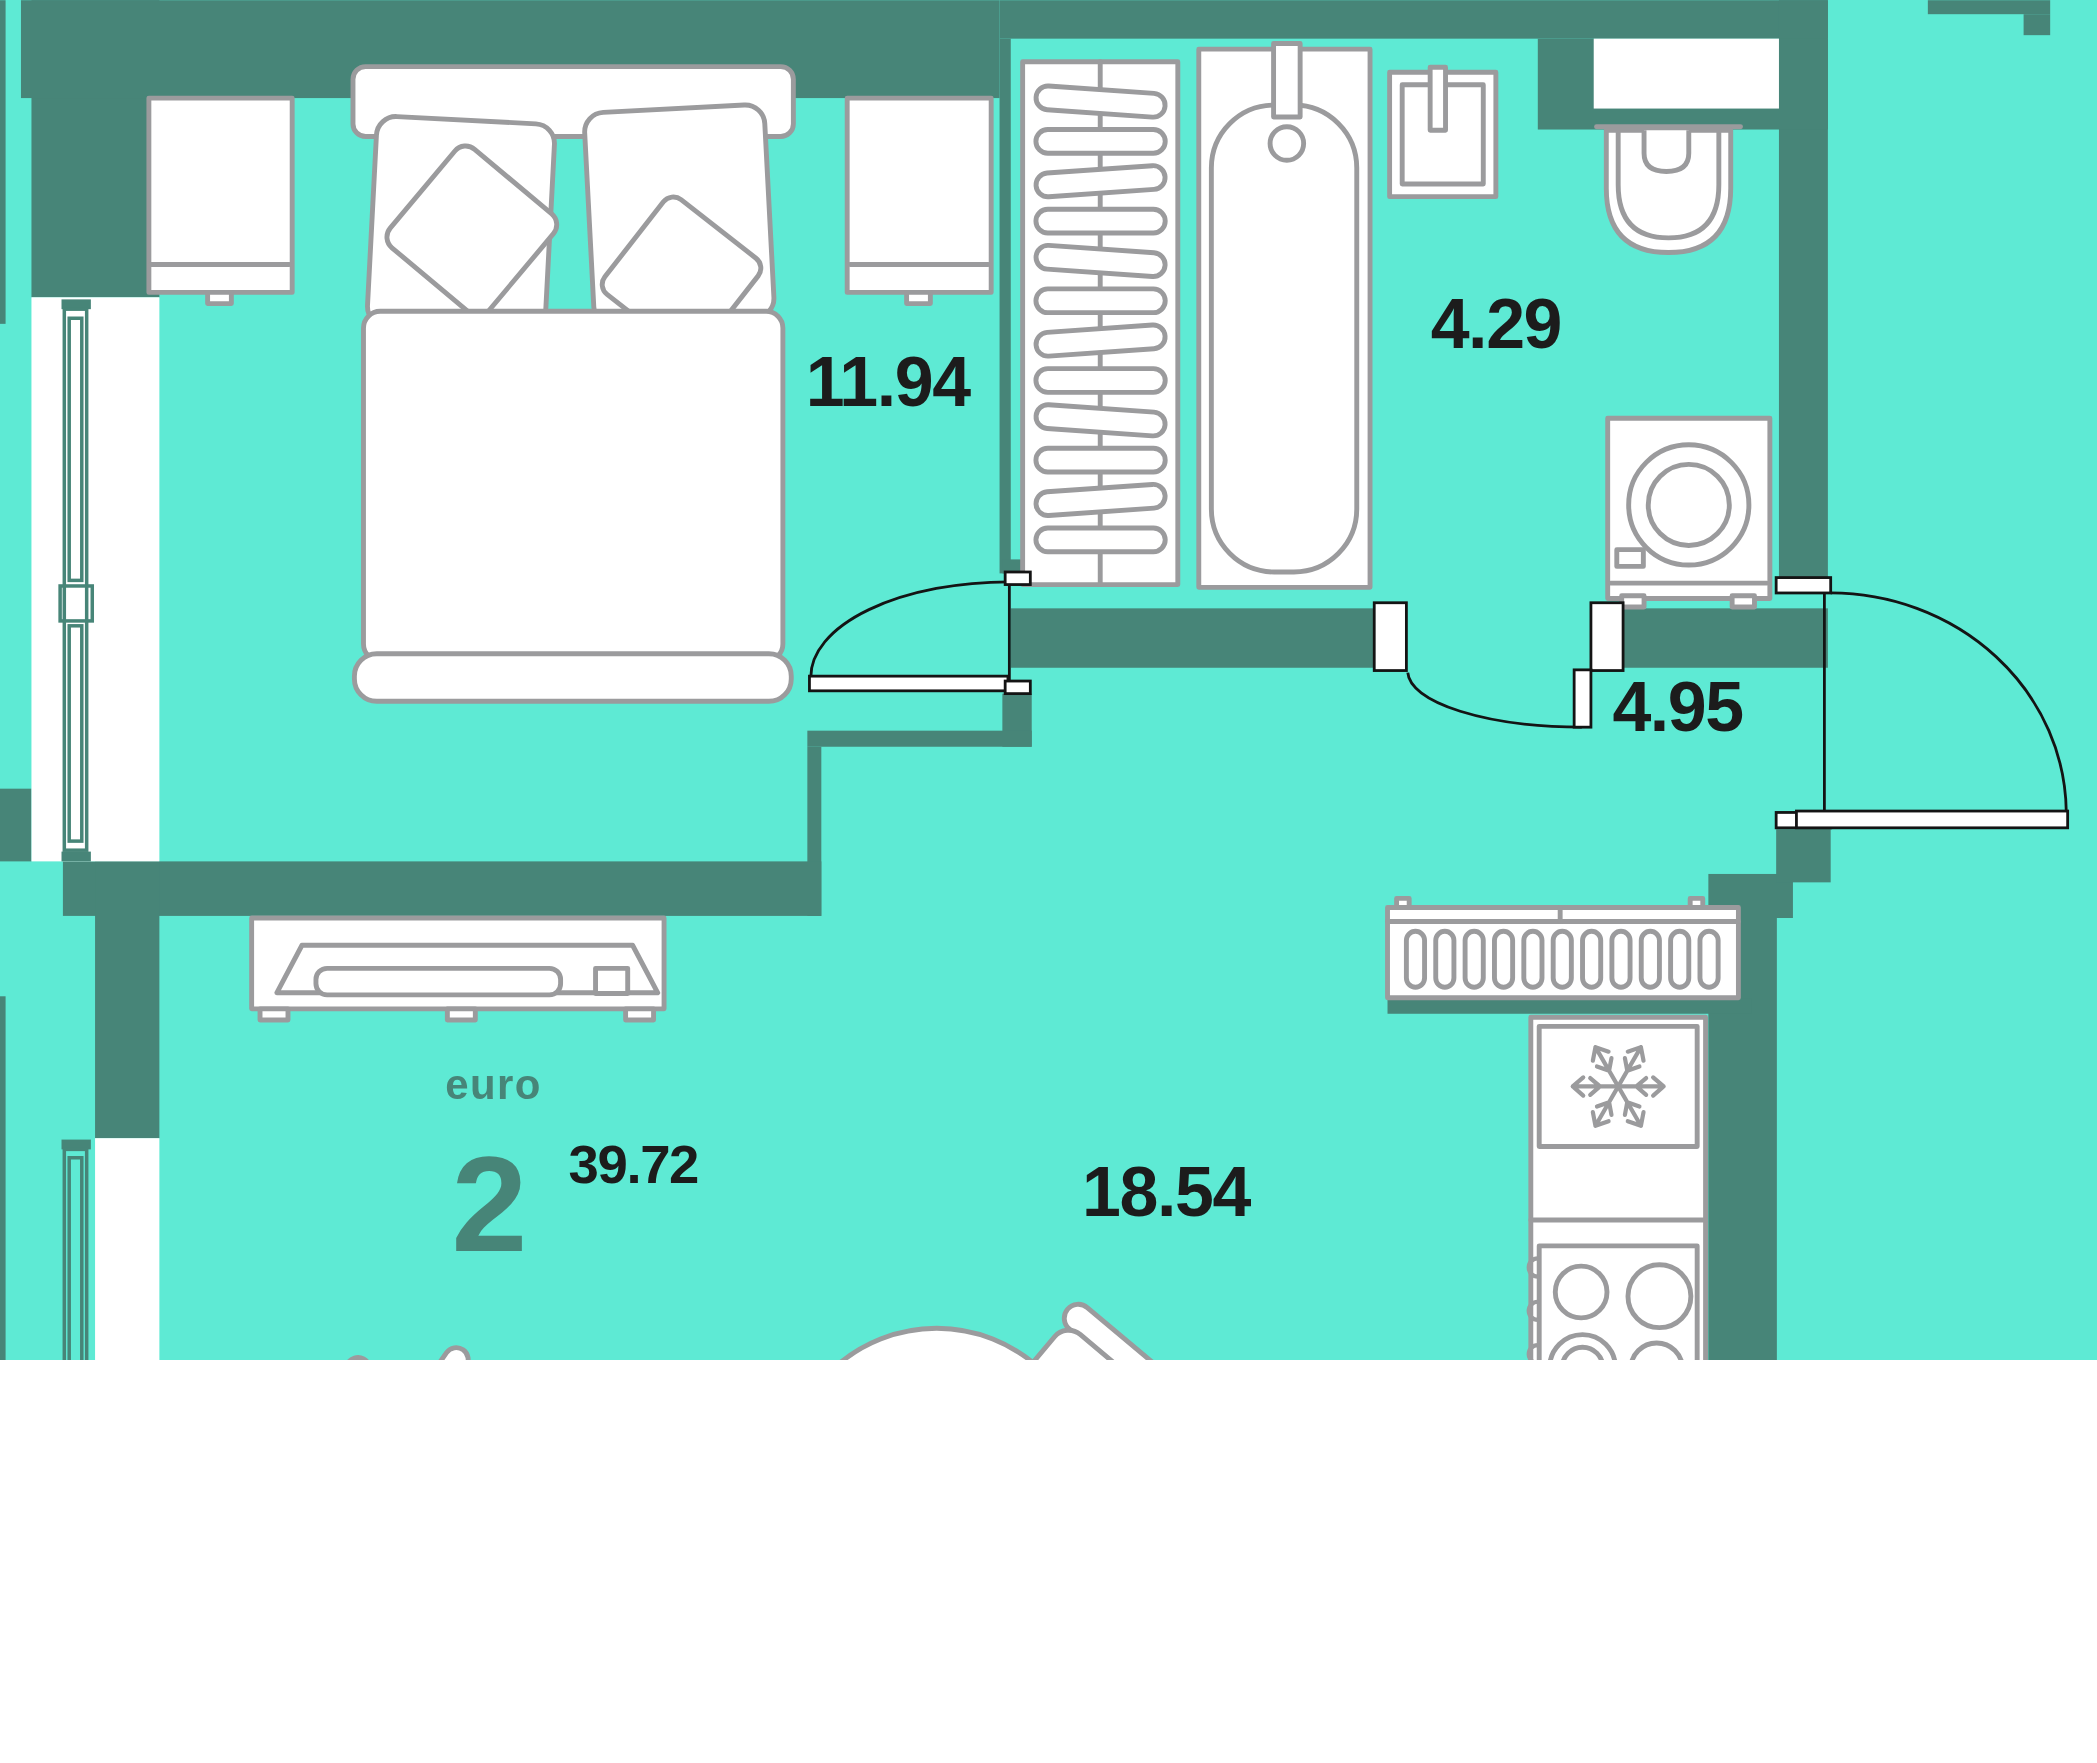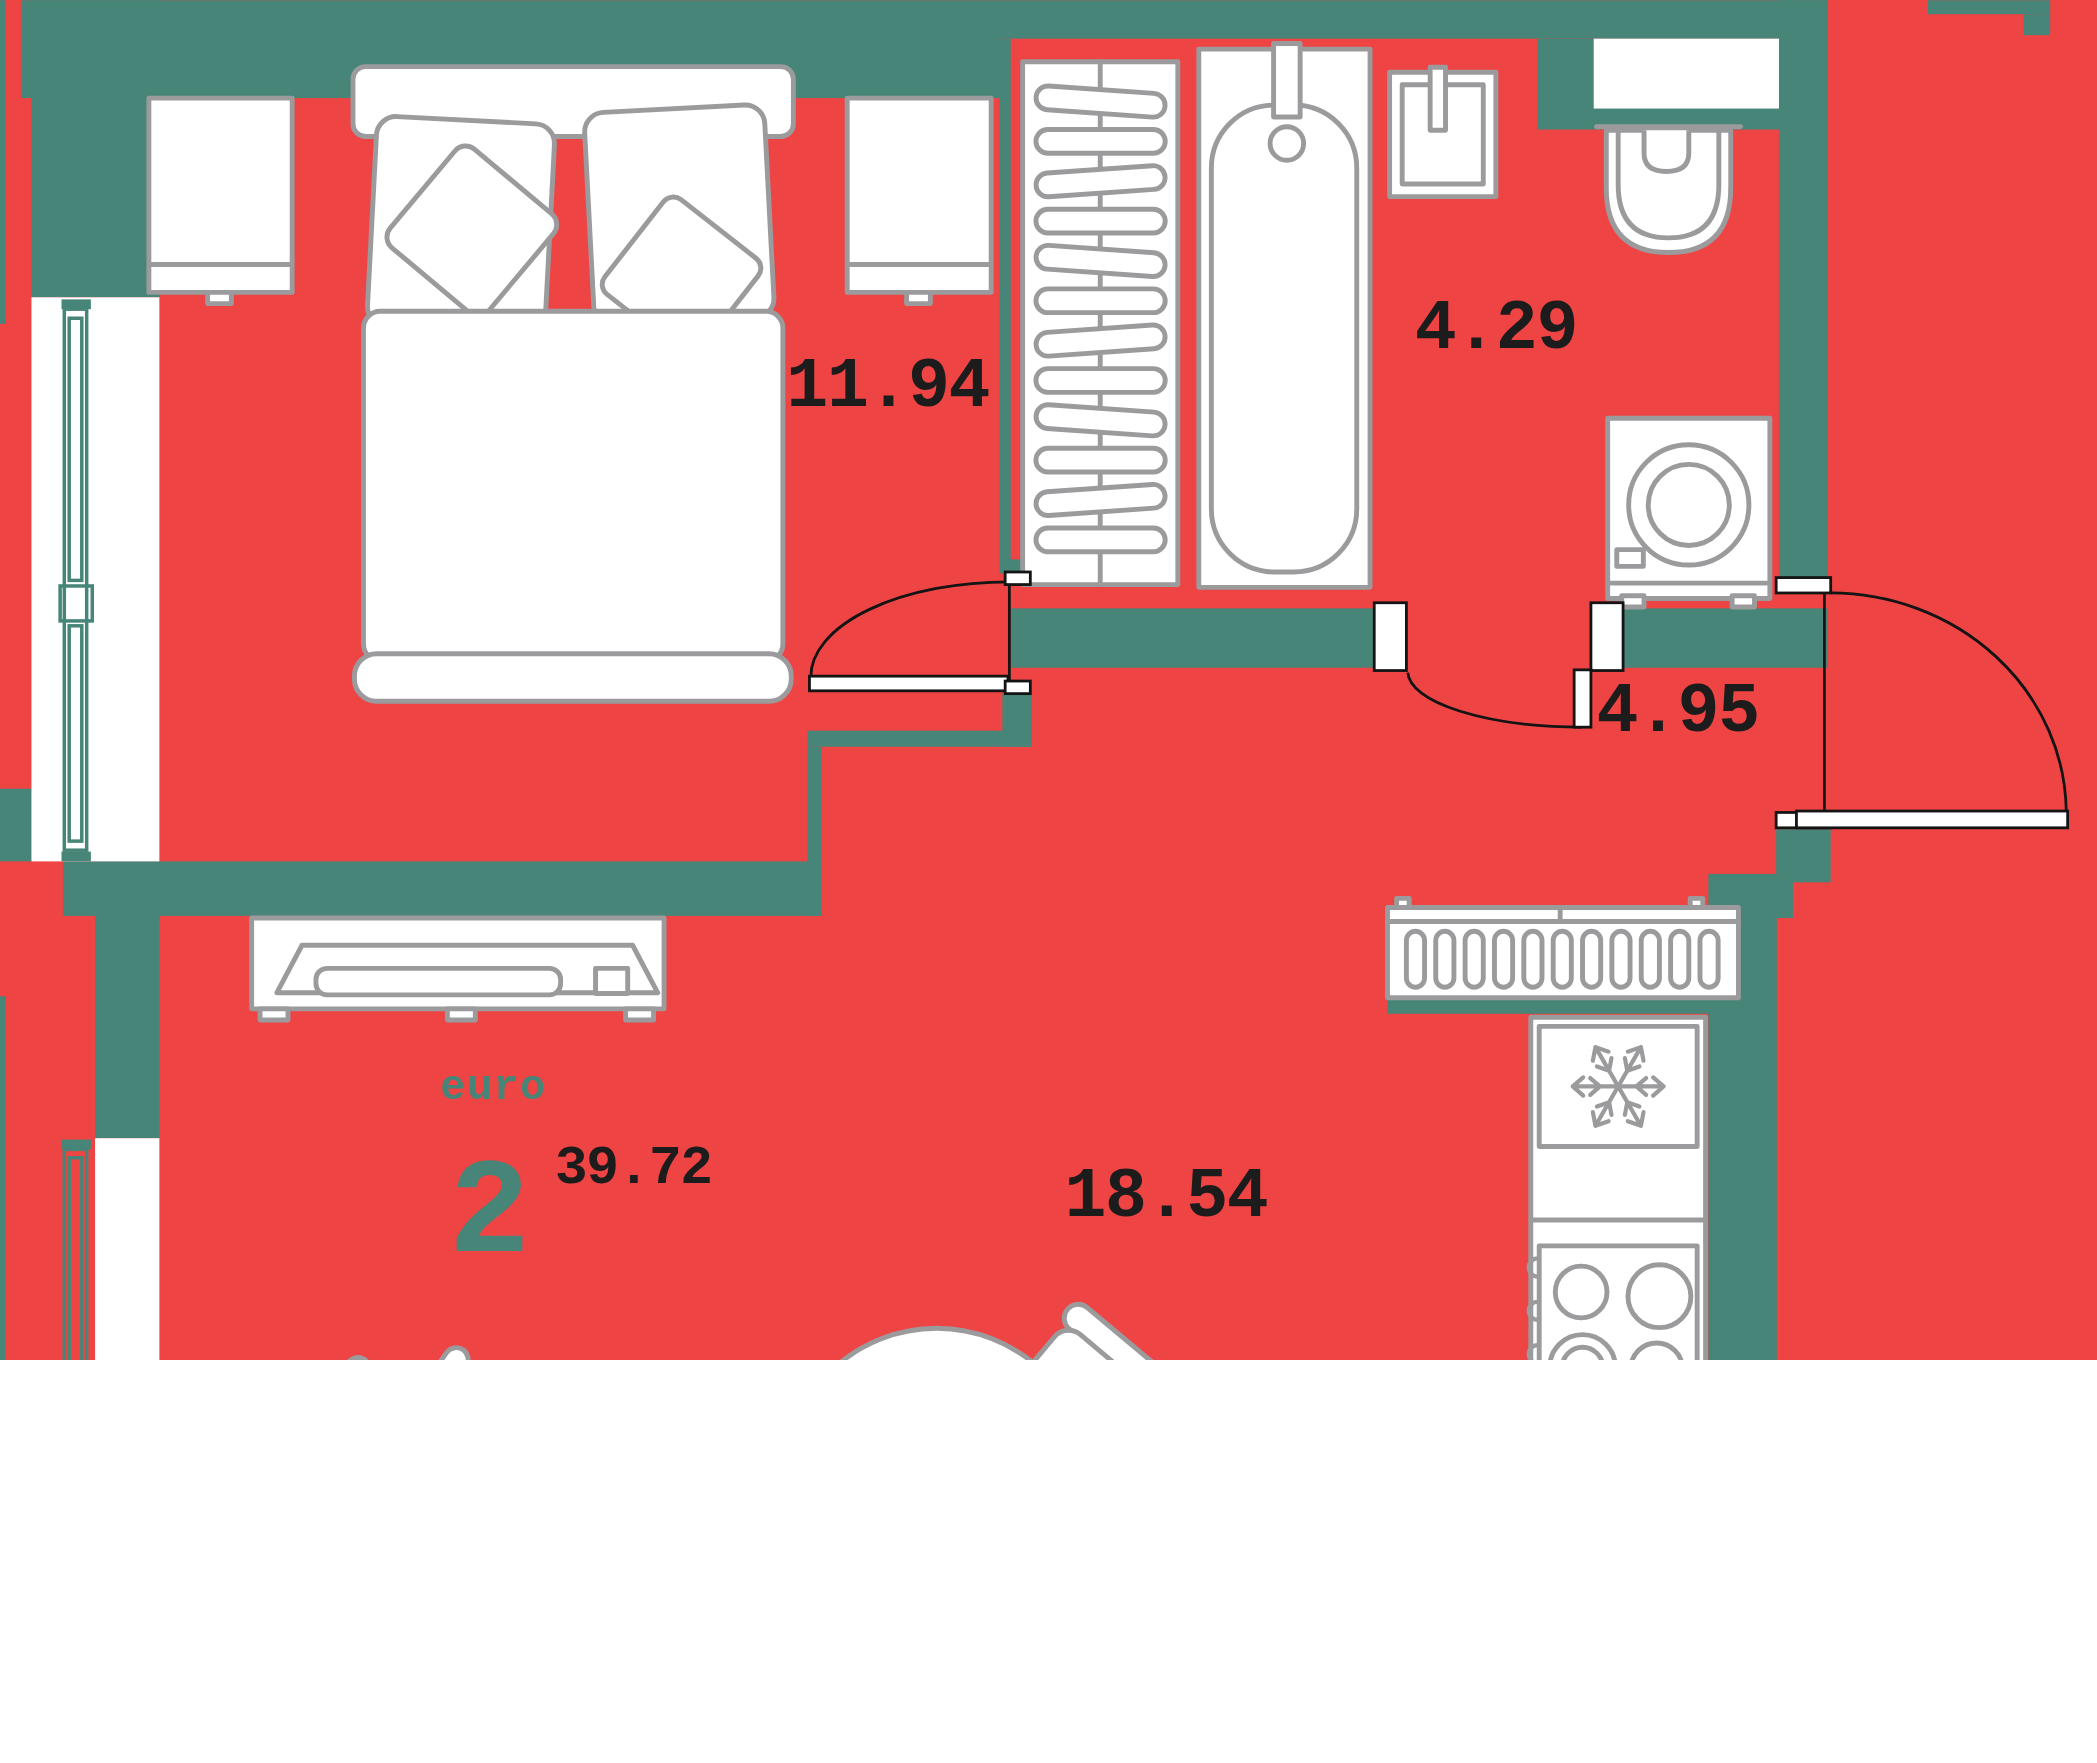--- a/index.html
+++ b/index.html
@@ -1,17 +1,17 @@
 <!DOCTYPE html>
 <html style="font-size:11.2px"><head>
 <meta charset="utf-8">
 <style>
   html,body{margin:0;padding:0;background:#ffffff;}
-  .stage{position:relative;width:2097px;height:1360px;background:#ef4444;overflow:hidden;
-         font-family:Liberation Mono, monospace;}
+  .stage{position:relative;width:2097px;height:1360px;background:#5eead4;overflow:hidden;
+         font-family:Liberation Sans, sans-serif;}
   svg{display:block}
   .w{fill:#478578;stroke:none}
   .cut{fill:#ffffff;stroke:none}
   .f{fill:#ffffff;stroke:#9B9B9D;stroke-width:7;stroke-linejoin:round}
   .fl{fill:none;stroke:#9B9B9D;stroke-width:7;stroke-linecap:round}
   .ft{fill:none;stroke:#9B9B9D;stroke-width:6;stroke-linecap:round}
   .win{fill:none;stroke:#478578;stroke-width:5}
   .winf{fill:#478578;stroke:none}
   .d{fill:#ffffff;stroke:#141414;stroke-width:4}
   .darc{fill:none;stroke:#141414;stroke-width:4}

